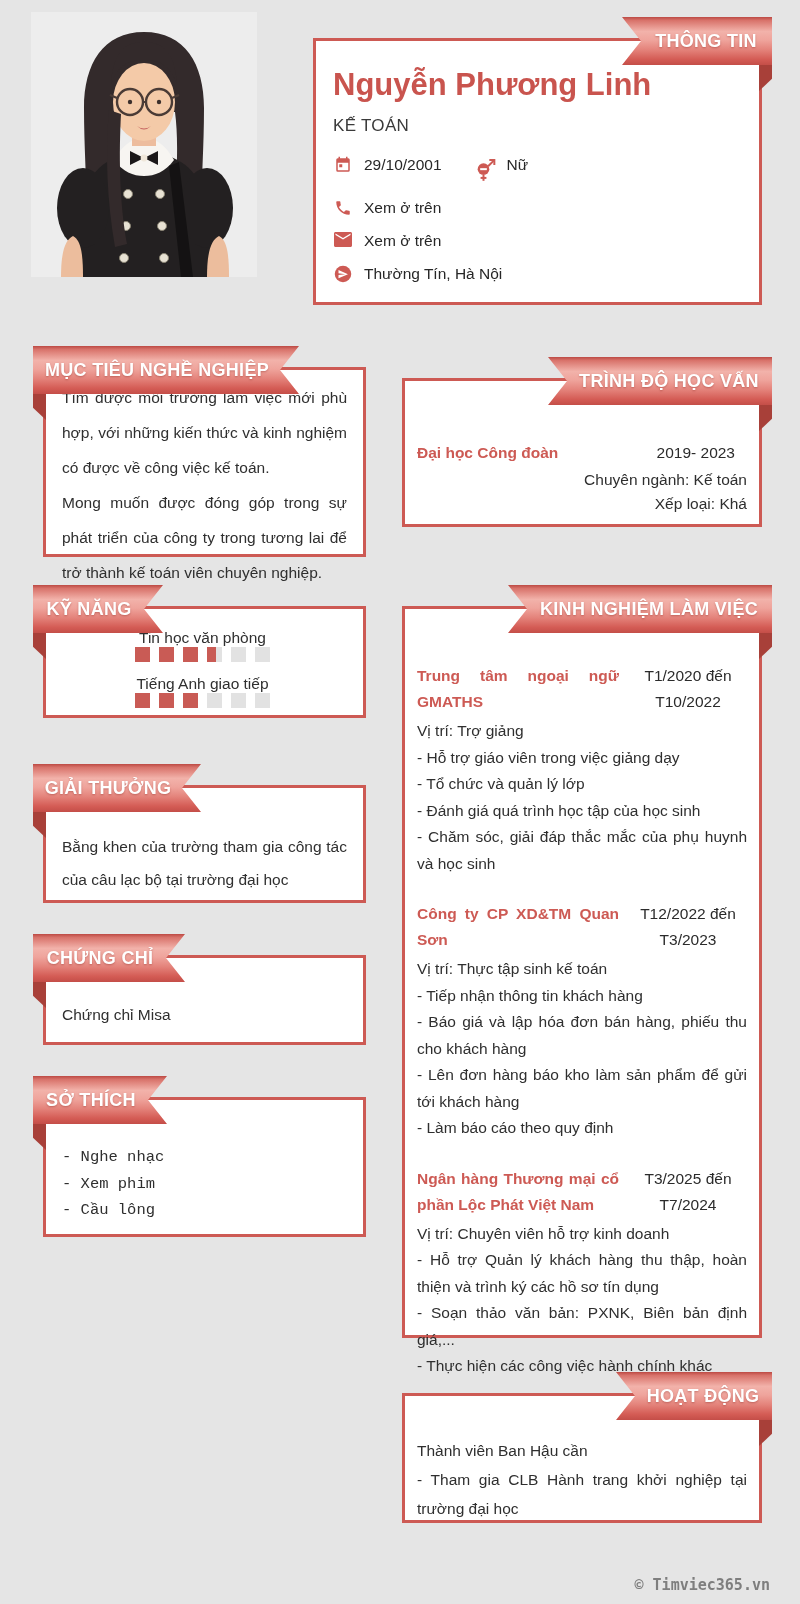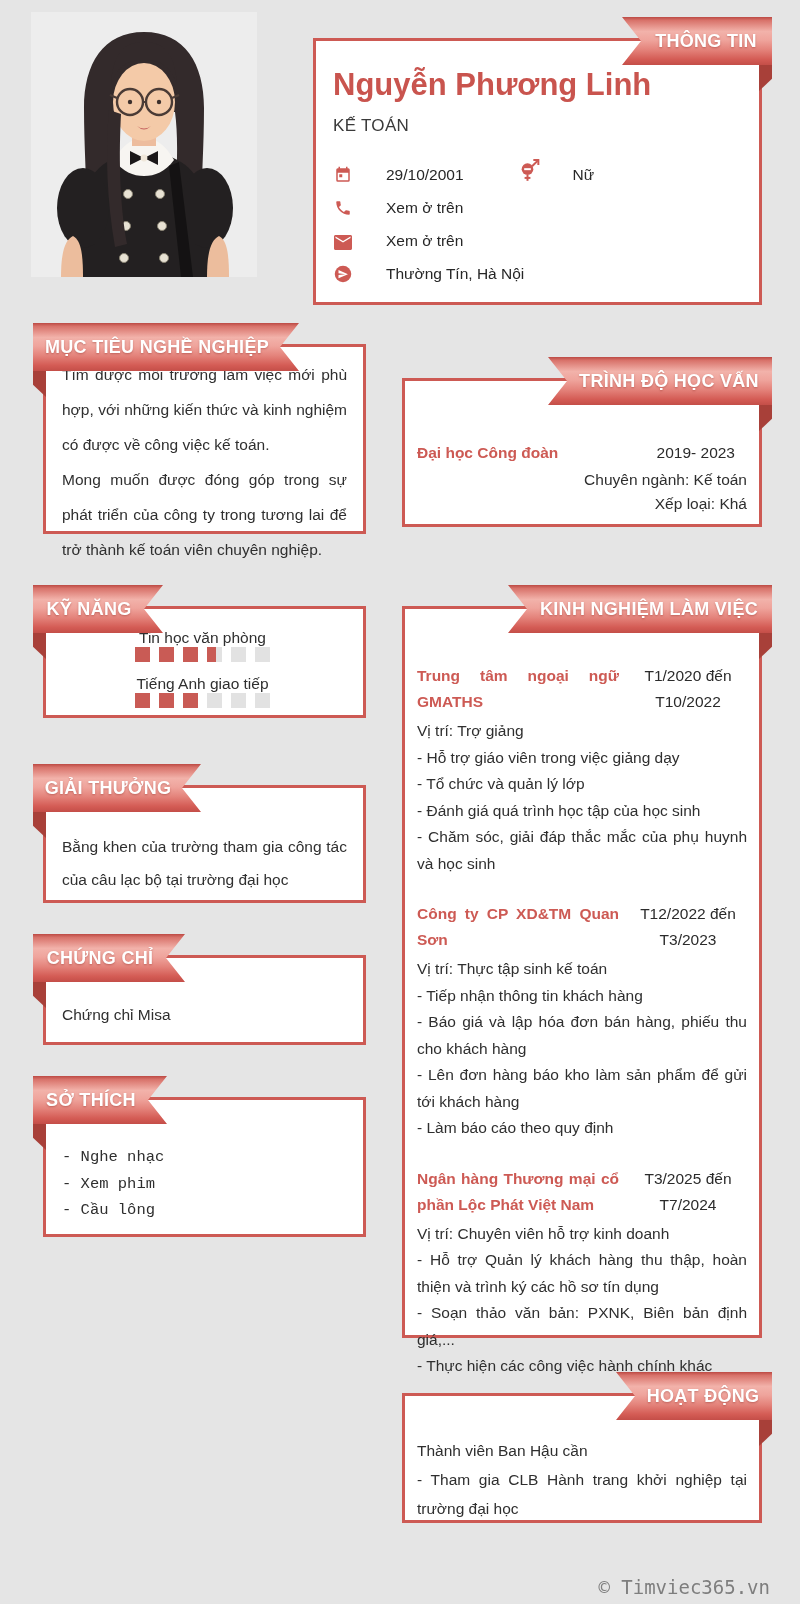--- a/index.html
+++ b/index.html
@@ -16,21 +16,21 @@
           text-shadow:0 1px 2px rgba(120,25,20,.35);box-sizing:border-box;
           background:linear-gradient(180deg,#bc4a44 0%,#d8726a 7%,#f2b2aa 30%,#efa49c 48%,#e4837b 68%,#d45c55 88%,#c44e48 100%);}
   .sec-right .ribbon{right:-13px;clip-path:polygon(0 0,100% 0,100% 100%,0 100%,19px 50%);padding:0 12px 0 30px;}
   .sec-left  .ribbon{left:-13px;clip-path:polygon(0 0,100% 0,calc(100% - 19px) 50%,100% 100%,0 100%);padding:0 30px 0 12px;}
   .fold{position:absolute;top:23px;width:13px;height:27px;background:var(--fold);z-index:1;}
   .sec-right .fold{right:-13px;clip-path:polygon(0 0,100% 0,100% 55%,0 100%);}
   .sec-left  .fold{left:-13px;clip-path:polygon(0 0,100% 0,100% 100%,0 55%);}
 
   
   #infocard  {left:313px;top:38px;  width:449px;height:267px;}
-  #objective {left:43px; top:344px; width:323px;height:190px;}
+  #objective {left:43px; top:367px; width:323px;height:190px;}
   #skills    {left:43px; top:606px; width:323px;height:112px;}
   #awards    {left:43px; top:785px; width:323px;height:118px;}
   #certs     {left:43px; top:955px; width:323px;height:90px;}
   #hobbies   {left:43px; top:1097px;width:323px;height:140px;}
   #education {left:402px;top:378px; width:360px;height:149px;text-align:right;}
   #experience{left:402px;top:606px; width:360px;height:732px;}
   #activities{left:402px;top:1393px;width:360px;height:130px;}
 
   #infocard  .ribbon{width:150px;}
   #education .ribbon{width:224px;}
@@ -40,21 +40,21 @@
   #skills    .ribbon{width:130px;}
   #awards    .ribbon{width:168px;}
   #certs     .ribbon{width:152px;}
   #hobbies   .ribbon{width:134px;}
 
   
   .info-content{padding:26px 16px 0 17px;}
   .name{margin:0;font-size:31px;font-weight:700;color:var(--name-color);line-height:1.15;}
   .jobtitle{margin-top:13px;font-size:17px;color:#3a3a3a;letter-spacing:.3px;}
   .info-rows{margin-top:20px;}
-  .info-row{display:flex;align-items:flex-end;margin-top:15px;font-size:15.5px;color:#272727;gap:22px;}
+  .info-row{display:flex;align-items:flex-start;margin-top:15px;font-size:15.5px;color:#272727;}
   .icon{width:20px;display:flex;justify-content:center;align-items:center;flex:none;}
   .itext{margin-left:11px;}
   .pair2{margin-left:34px;}
 
   
   .obj-content{padding:10px 16px 0;overflow:hidden;}
   .para{font-size:15.5px;line-height:35px;text-align:justify;}
 
   
   .skills-content{padding:20px 20px 0 16px;}
@@ -80,21 +80,21 @@
   .job-head{display:flex;gap:10px;align-items:center;margin-bottom:3px;}
   .company{flex:1;color:var(--accent);font-weight:700;font-size:15.5px;line-height:26px;text-align:justify;}
   .period{width:118px;flex:none;text-align:center;font-size:15.5px;line-height:26px;color:#2b2b2b;}
   .jline{font-size:15.5px;line-height:26.5px;text-align:justify;}
 
   
   .act-content{padding:40px 12px 0;font-size:15.5px;line-height:29px;text-align:justify;overflow:hidden;}
 
   
   .footer{position:absolute;top:1576px;right:30px;font-family:"DejaVu Sans Mono",monospace;
-          font-size:19px;color:#7e7e7e;}
+          font-size:15px;color:#7e7e7e;font-weight:bold;}
 </style>
 </head>
 <body>
 
 <div class="page">
 
   <div class="photo">
     <svg viewBox="0 0 226 265" width="226" height="265">
       <rect width="226" height="265" fill="#ededed"></rect>
       <path d="M113 20 C72 20 53 52 53 96 C53 150 58 190 54 236 C66 248 80 246 86 238 C80 170 78 130 82 100 L144 100 C148 130 146 170 140 238 C146 246 160 248 172 236 C168 190 173 150 173 96 C173 52 154 20 113 20 Z" fill="#332a2b"></path>

